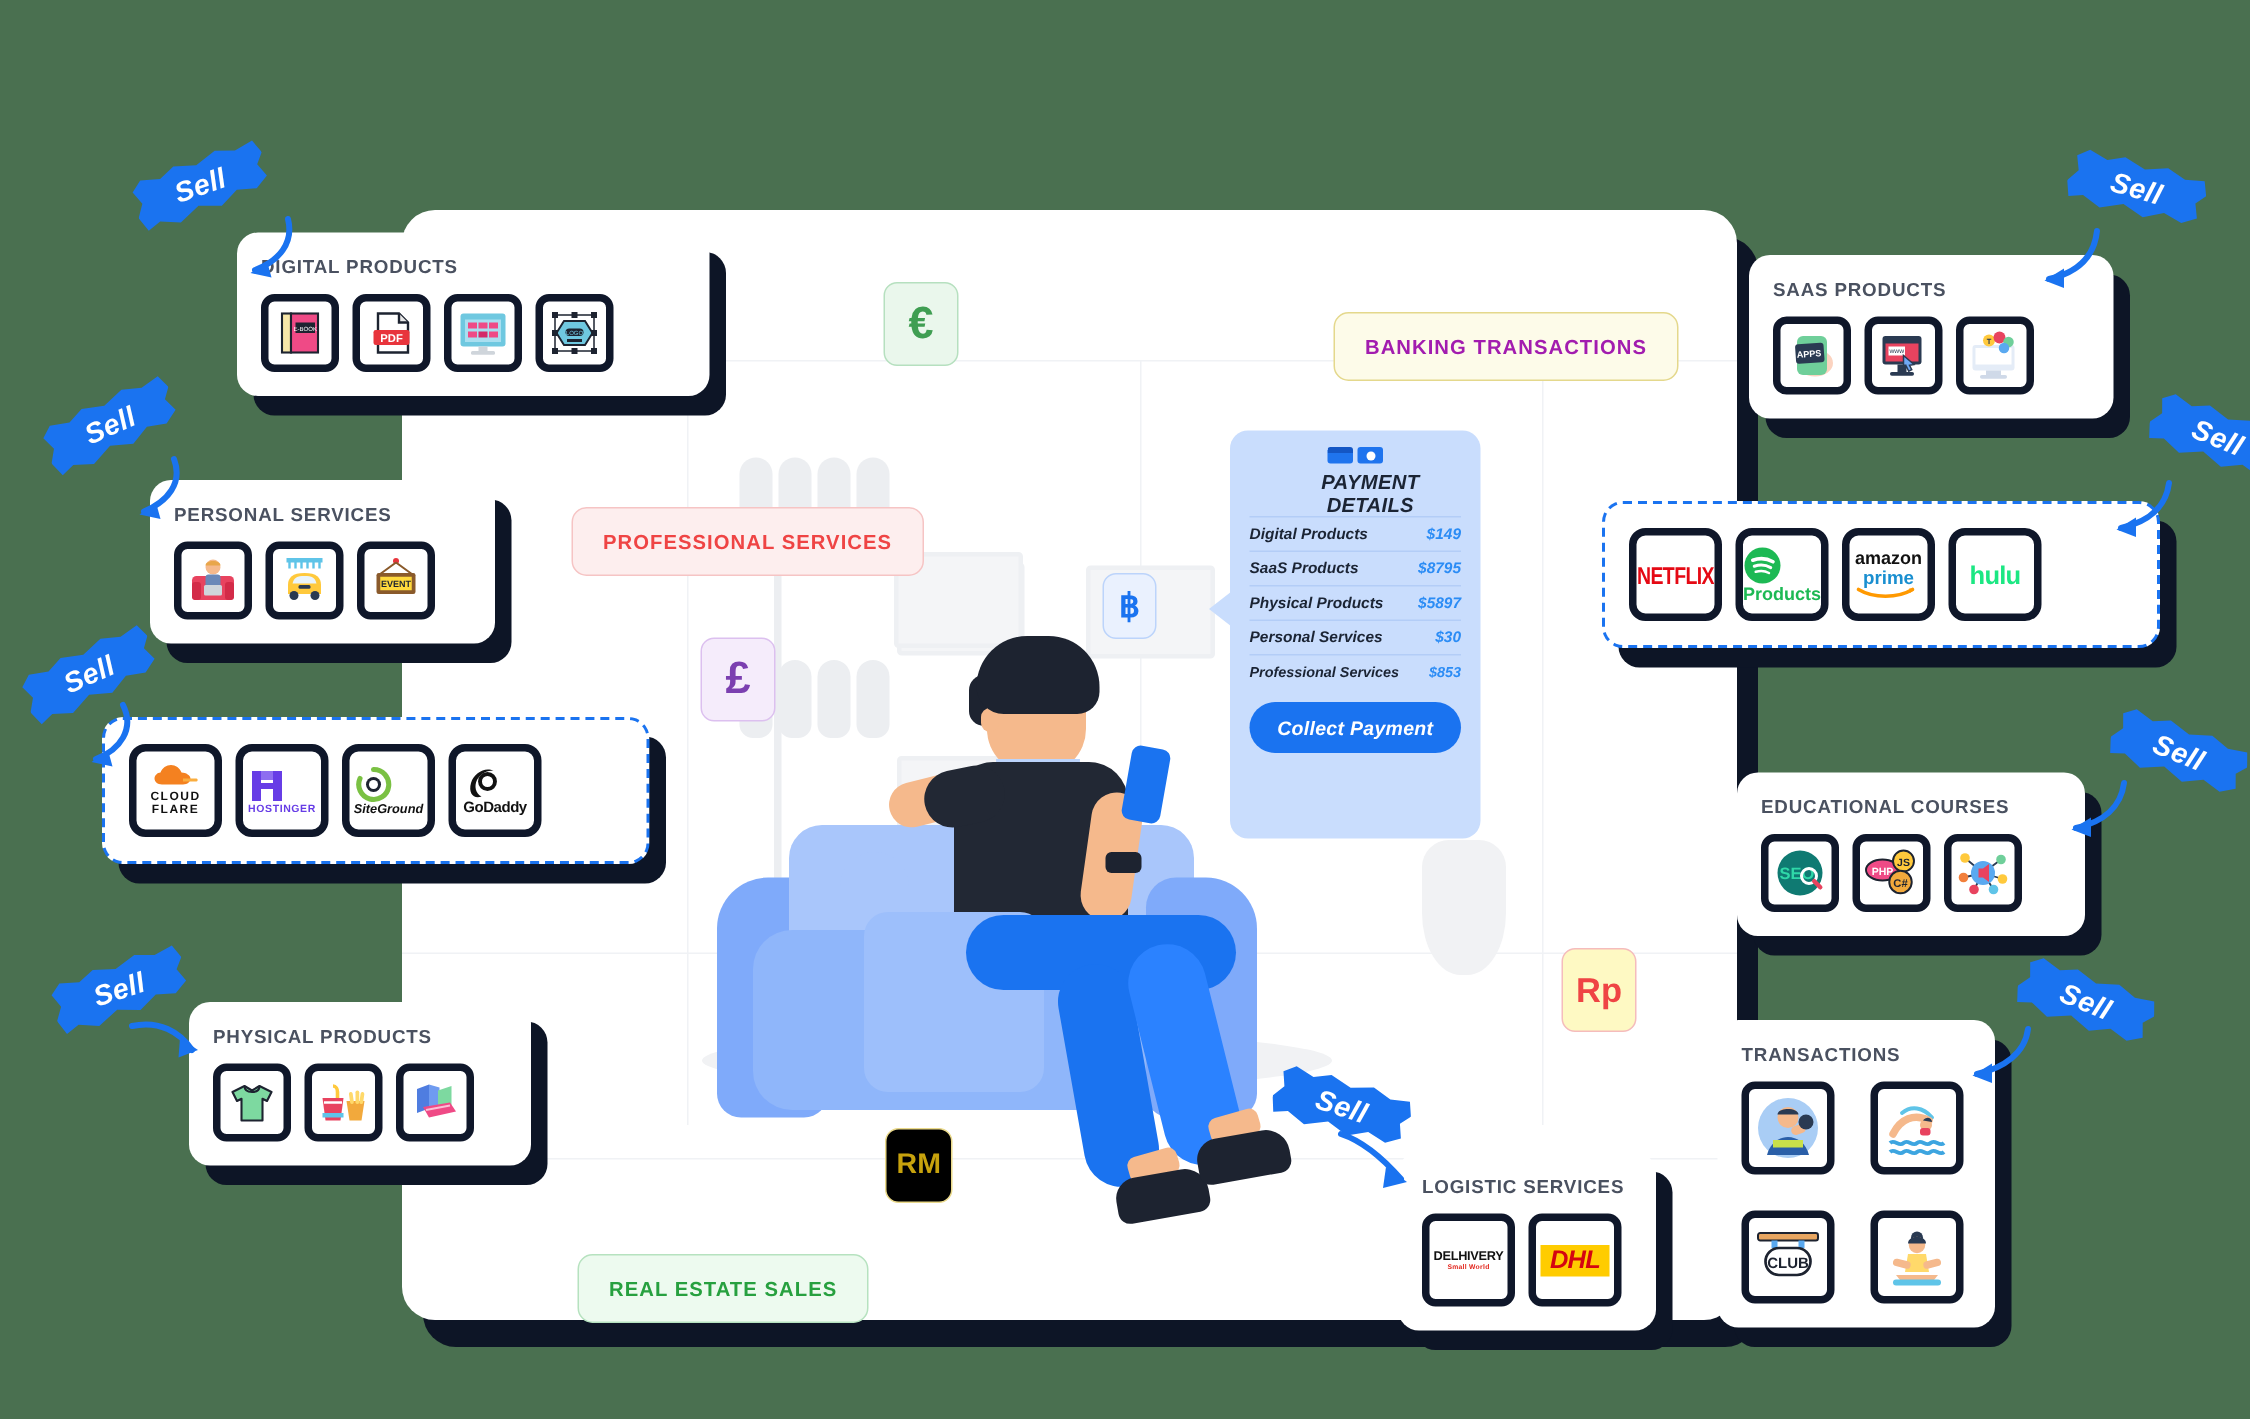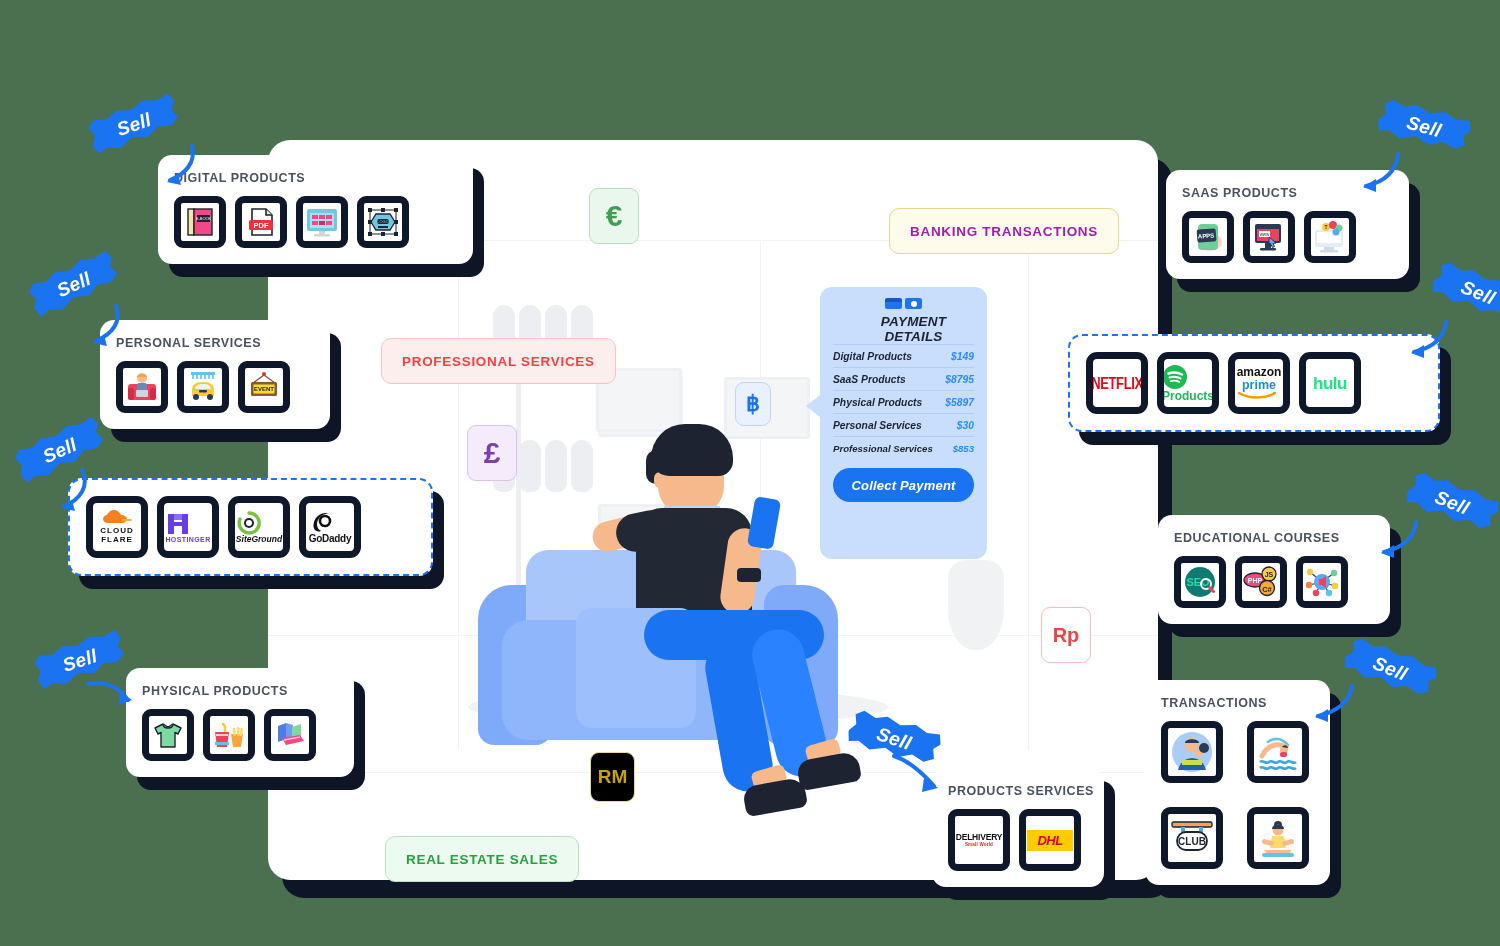--- a/index.html
+++ b/index.html
@@ -94,21 +94,21 @@
     box-shadow: 11px 13px 0 0 #0d1526;
   }
   .card.dashed { border:2px dashed #1a73f0; box-shadow: 11px 13px 0 0 #0d1526; }
   .card-title {
     font-size:12.5px; font-weight:bold; color:#4a5160;
     letter-spacing:.55px; margin-bottom:11px; white-space:nowrap;
   }
   .card.big .card-title { font-size:17px; letter-spacing:.4px; }
   .tiles { display:flex; gap:9px; flex-wrap:wrap; }
   .tile {
-    width:52px; height:52px; background:#fff; border:7px solid #0f172a;
+    width:52px; height:52px; background:#fff; border:5px solid #0f172a;
     border-radius:9px; display:flex; align-items:center; justify-content:center;
     overflow:hidden;
   }
   .card.big .tile { width:62px; height:62px; border-radius:11px; }
   .tile.logo { width:62px; height:62px; }
   .tile svg, .tile .em { display:block; }
 
   
   .bl { font-weight:bold; text-align:center; line-height:1; }
   .bl-netflix { color:#e50914; font-size:13px; letter-spacing:-.4px; transform:scaleY(1.25); }
@@ -116,21 +116,21 @@
   .bl-amazon { color:#111; font-size:12px; }
   .bl-amazon .pr { color:#1a8fd0; font-size:12.5px; }
   .bl-hulu { color:#1ce783; font-size:17px; letter-spacing:-.5px; }
   .bl-cf { color:#111; font-size:8px; letter-spacing:1px; line-height:1.15; }
   .bl-hostinger { color:#673de6; font-size:7px; letter-spacing:.4px; }
   .bl-siteground { color:#111; font-size:8.5px; font-style:italic; }
   .bl-godaddy { color:#111; font-size:10px; letter-spacing:-.3px; }
   .bl-delhivery { color:#111; font-size:8.5px; letter-spacing:-.2px; }
   .bl-delhivery .sub { color:#e2231a; font-size:4.5px; letter-spacing:.2px; display:block; margin-top:2px; }
   .dhl-box { width:46px; height:21px; background:#ffcc00; display:flex; align-items:center; justify-content:center; }
-  .dhl-box span { color:#d40511; font-size:13px; font-weight:bold; font-style:italic; letter-spacing:-.5px; }
+  .dhl-box span { color:#d40511; font-size:17px; font-weight:bold; font-style:italic; letter-spacing:-.5px; }
 
   
   .chip {
     position:absolute; display:flex; align-items:center; justify-content:center;
     border-radius:9px; font-weight:bold; border:1px solid;
   }
   .chip.cur { width:50px; height:56px; font-size:30px; }
   .chip.tag { height:46px; padding:0 20px; font-size:13.5px; letter-spacing:.7px; border-radius:10px; white-space:nowrap; }
 
   
@@ -581,21 +581,21 @@
             <rect x="6" y="24" width="12" height="5" rx="2.5" fill="#f5b98c" transform="rotate(14 12 26)"></rect>
             <rect x="26" y="24" width="12" height="5" rx="2.5" fill="#f5b98c" transform="rotate(-14 32 26)"></rect>
             <path d="M8 34h28l-4 5H12z" fill="#f5b98c"></path>
             <rect x="6" y="37" width="32" height="4" rx="2" fill="#5fc4e8"></rect>
           </svg>
       </div>
     </div>
   </div>
 
   <div class="card" style="left:932px; top:768px; width:172px;">
-    <div class="card-title">PRODUCTS SERVICES</div>
+    <div class="card-title">LOGISTIC SERVICES</div>
     <div class="tiles">
       <div class="tile logo">
         <div style="text-align:center;">
           <div class="bl bl-delhivery">DELHIVERY</div>
           <div class="bl bl-delhivery">
               <span class="sub">Small World</span>
             </div>
         </div>
       </div>
       <div class="tile logo">
@@ -603,21 +603,21 @@
           <span>DHL</span>
         </div>
       </div>
     </div>
   </div>
 
   <div class="chip cur" style="left:589px; top:188px; color:#3f9e52; background:#eaf7ec; border-color:#b6e0bf;">€</div>
   <div class="chip cur" style="left:467px; top:425px; color:#7b3fb0; background:#f5ecfb; border-color:#dcc0ef;">£</div>
   <div class="chip cur" style="left:735px; top:382px; width:36px; height:44px; font-size:22px; color:#1a73f0; background:#eaf1fe; border-color:#bcd4fb;">฿</div>
   <div class="chip cur" style="left:590px; top:752px; width:45px; height:50px; font-size:19px; color:#c7a20d; background:#000000; border-color:#ead98a;">RM</div>
-  <div class="chip cur" style="left:1041px; top:607px; color:#ef4444; background:#ffffff; border-color:#f5bcbc; font-size:20px;">Rp</div>
+  <div class="chip cur" style="left:1041px; top:632px; color:#ef4444; background:#fef9c3; border-color:#f5bcbc; font-size:23px;">Rp</div>
 
   <div class="chip tag" style="left:381px; top:338px; color:#ef4444; background:#fdeeee; border-color:#f6c4c4;">PROFESSIONAL SERVICES</div>
   <div class="chip tag" style="left:889px; top:208px; color:#a21caf; background:#fdfbe9; border-color:#e4d88c;">BANKING TRANSACTIONS</div>
   <div class="chip tag" style="left:385px; top:836px; color:#27a03f; background:#edfaef; border-color:#b6e2bf;">REAL ESTATE SALES</div>
 
   <div class="sell" style="left:88px; top:104px; transform:rotate(-19deg);">
     <div class="ink"></div>
     <div class="txt">Sell</div>
   </div>
   <svg class="arrow" style="left:150px; top:140px;" width="60" height="60">

